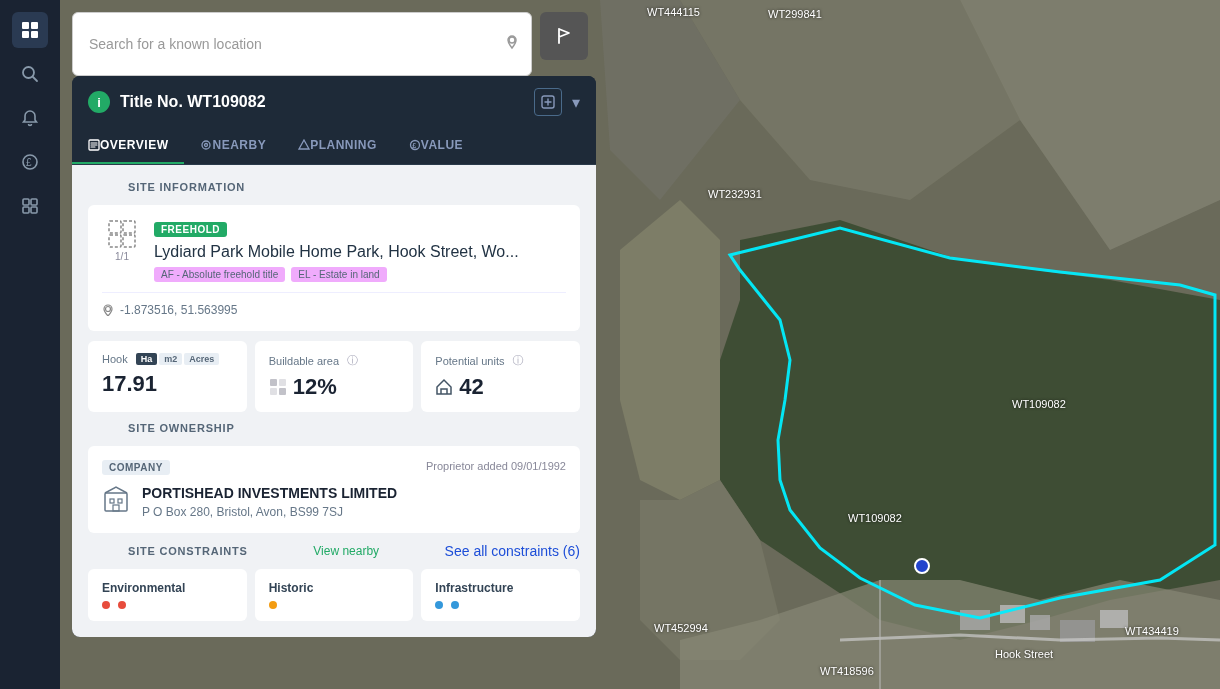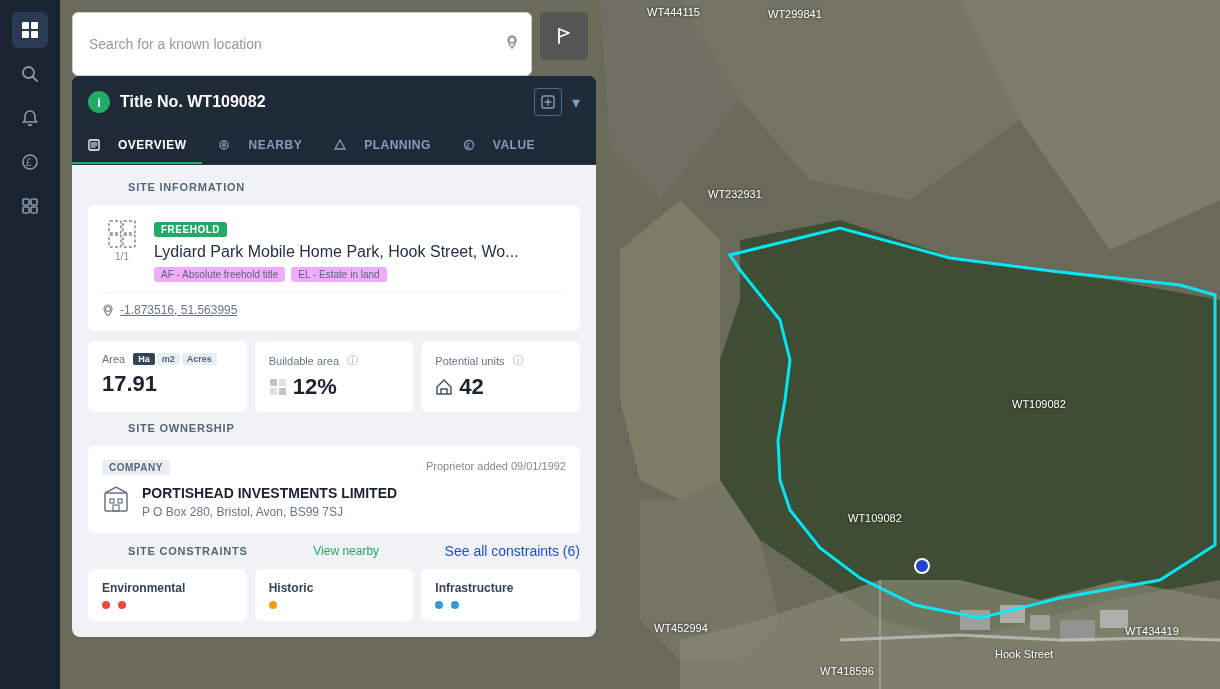--- a/index.html
+++ b/index.html
@@ -166,21 +166,21 @@
       background: #1e2a38;
     }
     .panel-tab {
       padding: 10px 16px;
       font-size: 12px;
       font-weight: 600;
       color: #8899bb;
       cursor: pointer;
       display: flex;
       align-items: center;
-      gap: 18px;
+      gap: 0;
       text-transform: uppercase;
       letter-spacing: 0.5px;
       border-bottom: 2px solid transparent;
     }
     .panel-tab.active {
       color: #fff;
       border-bottom: 2px solid #22aa66;
     }
 
     
@@ -257,21 +257,20 @@
     }
     .coordinates-row {
       display: flex;
       align-items: center;
       gap: 6px;
       margin-top: 10px;
       padding-top: 10px;
       border-top: 1px solid #eef;
       font-size: 12px;
       color: #667788;
-      text-decoration: underline;
     }
 
     
     .stats-row {
       display: flex;
       gap: 8px;
       margin-bottom: 10px;
     }
     .stat-card {
       flex: 1;
@@ -588,21 +587,21 @@
             <circle cx="6" cy="5" r="2.5" stroke="#888" stroke-width="1.2"></circle>
             <path d="M6 1C3.8 1 2 2.8 2 5c0 2.5 4 7 4 7s4-4.5 4-7c0-2.2-1.8-4-4-4z" stroke="#888" stroke-width="1.2" fill="none"></path>
           </svg>
           <span>-1.873516, 51.563995</span>
         </div>
       </div>
 
       <div class="stats-row">
         <div class="stat-card">
           <div class="stat-label">
-            <span class="stat-label-text">Area</span>
+            <span class="stat-label-text">Hook</span>
             <div class="stat-unit-toggle">
               <span class="stat-unit active">Ha</span>
               <span class="stat-unit">m2</span>
               <span class="stat-unit">Acres</span>
             </div>
           </div>
           <div class="stat-value">17.91</div>
         </div>
         <div class="stat-card">
           <div class="stat-label">

